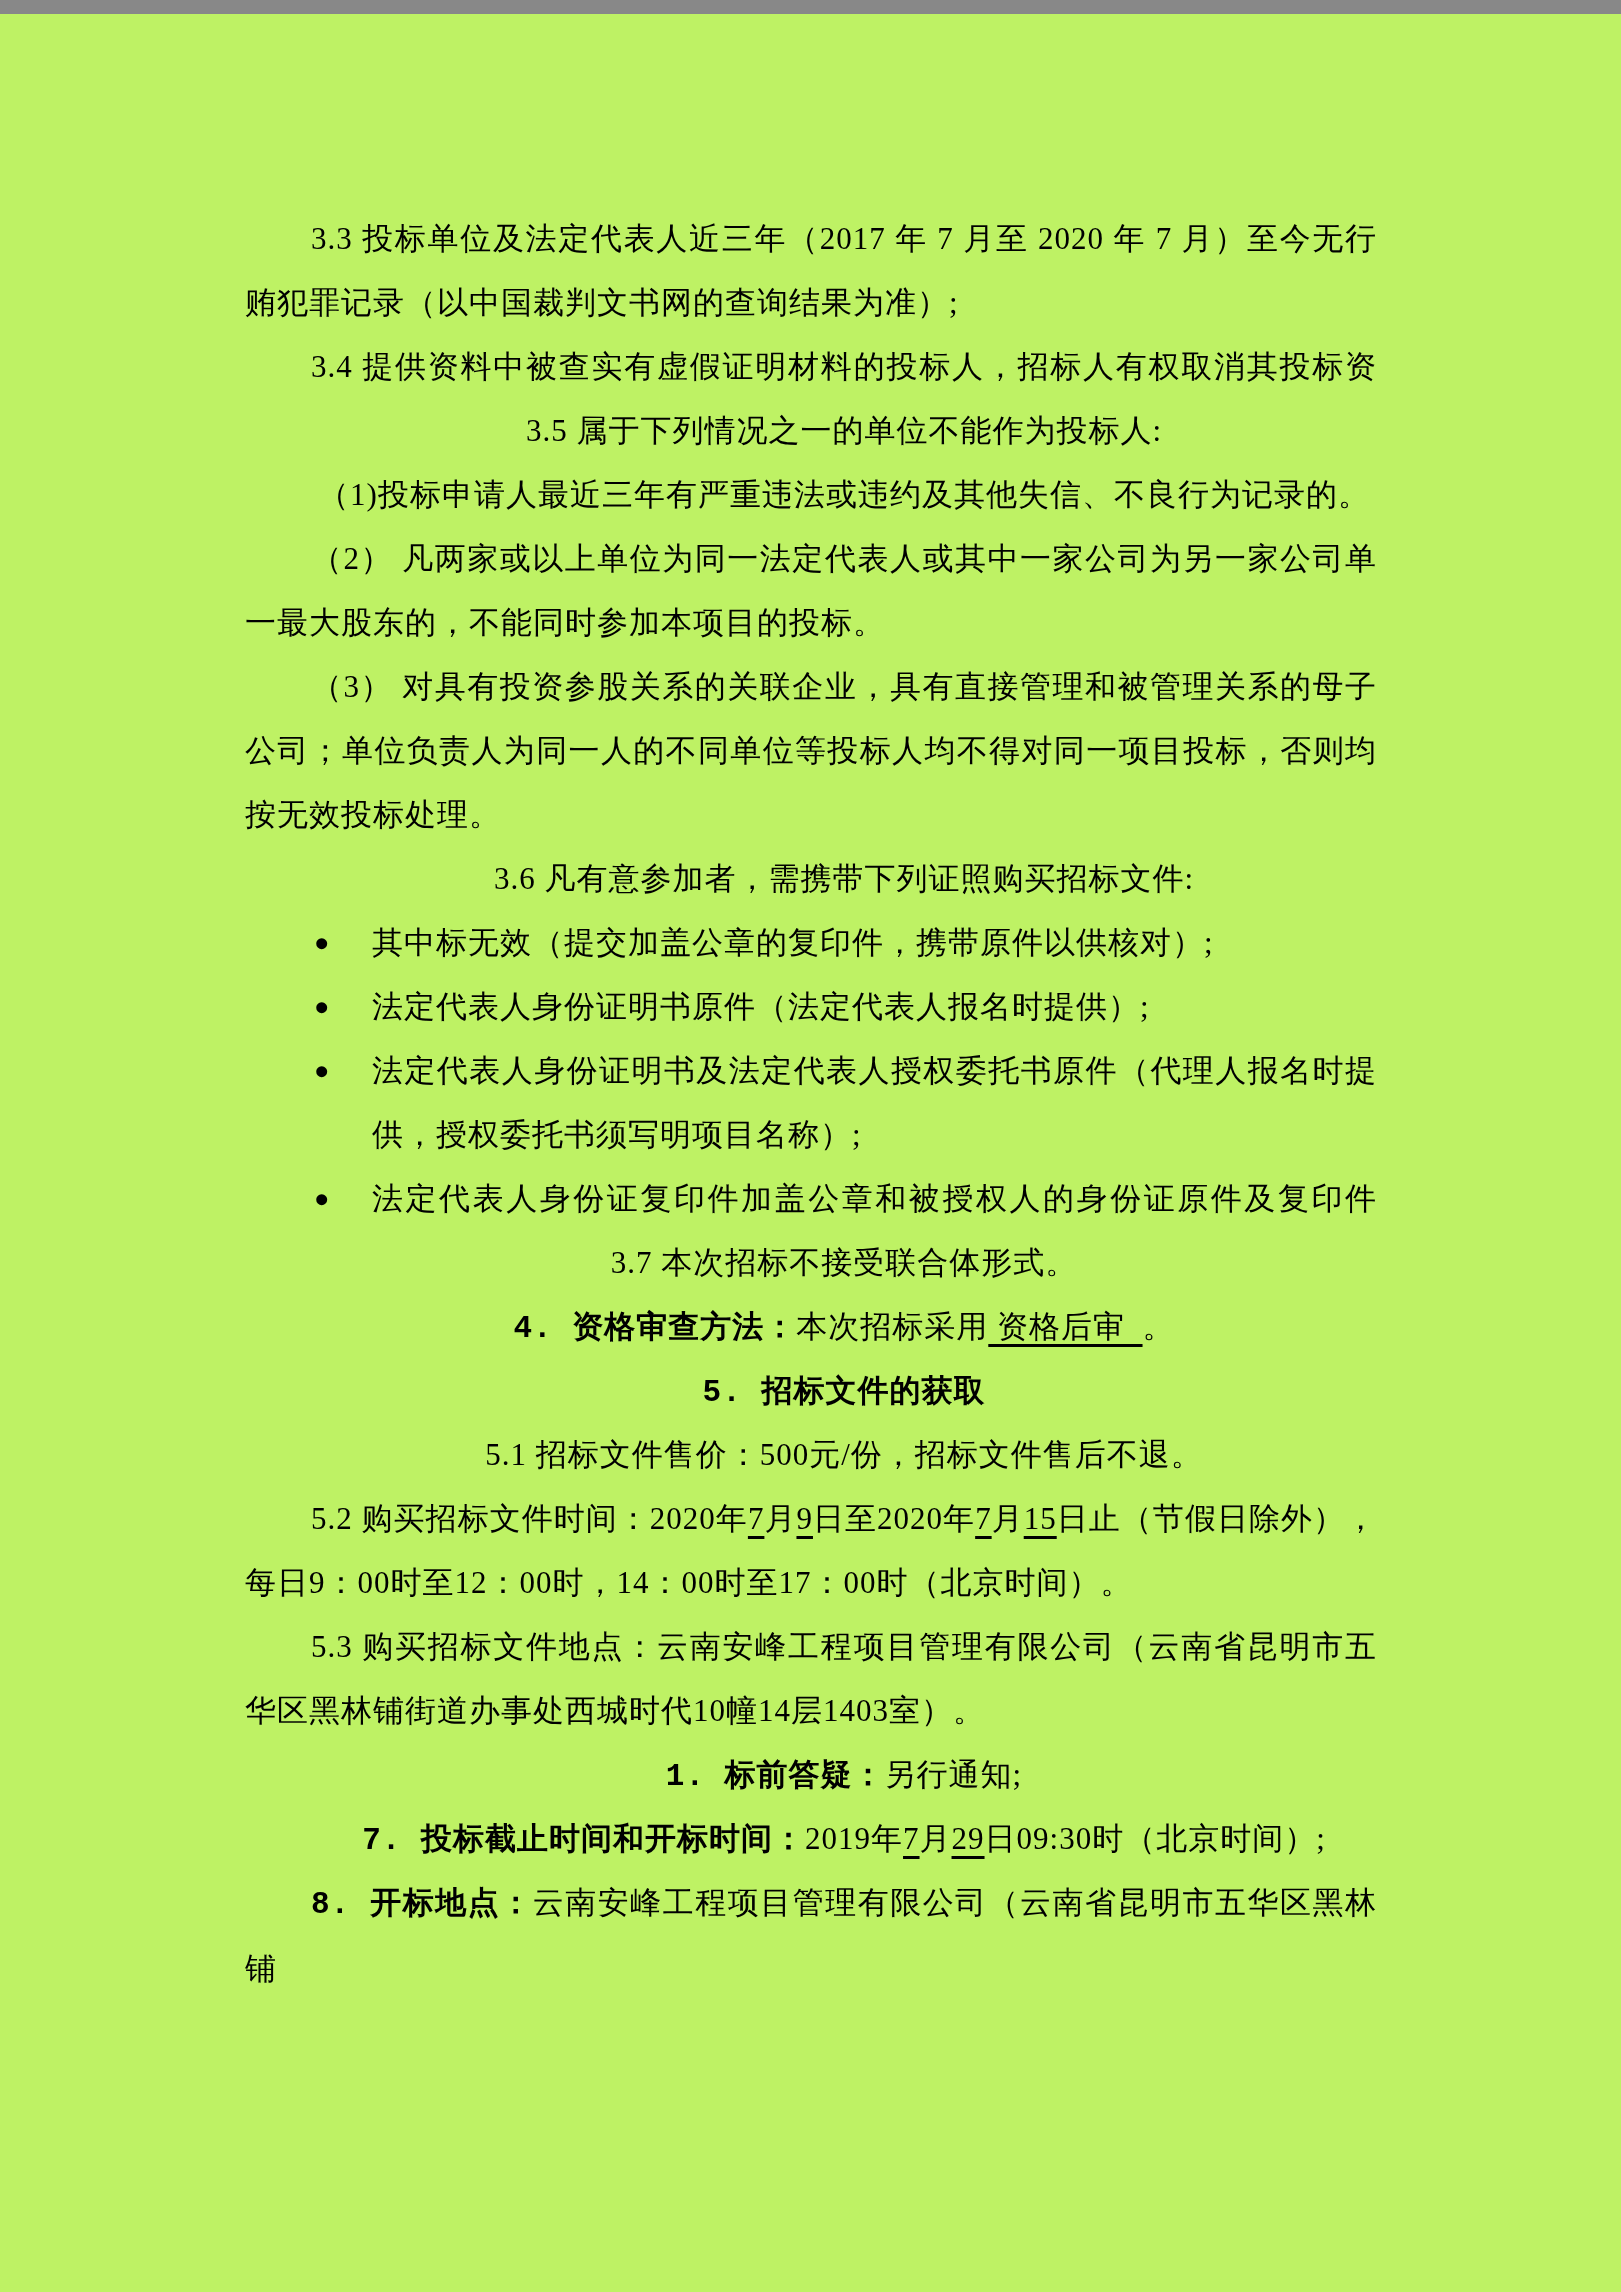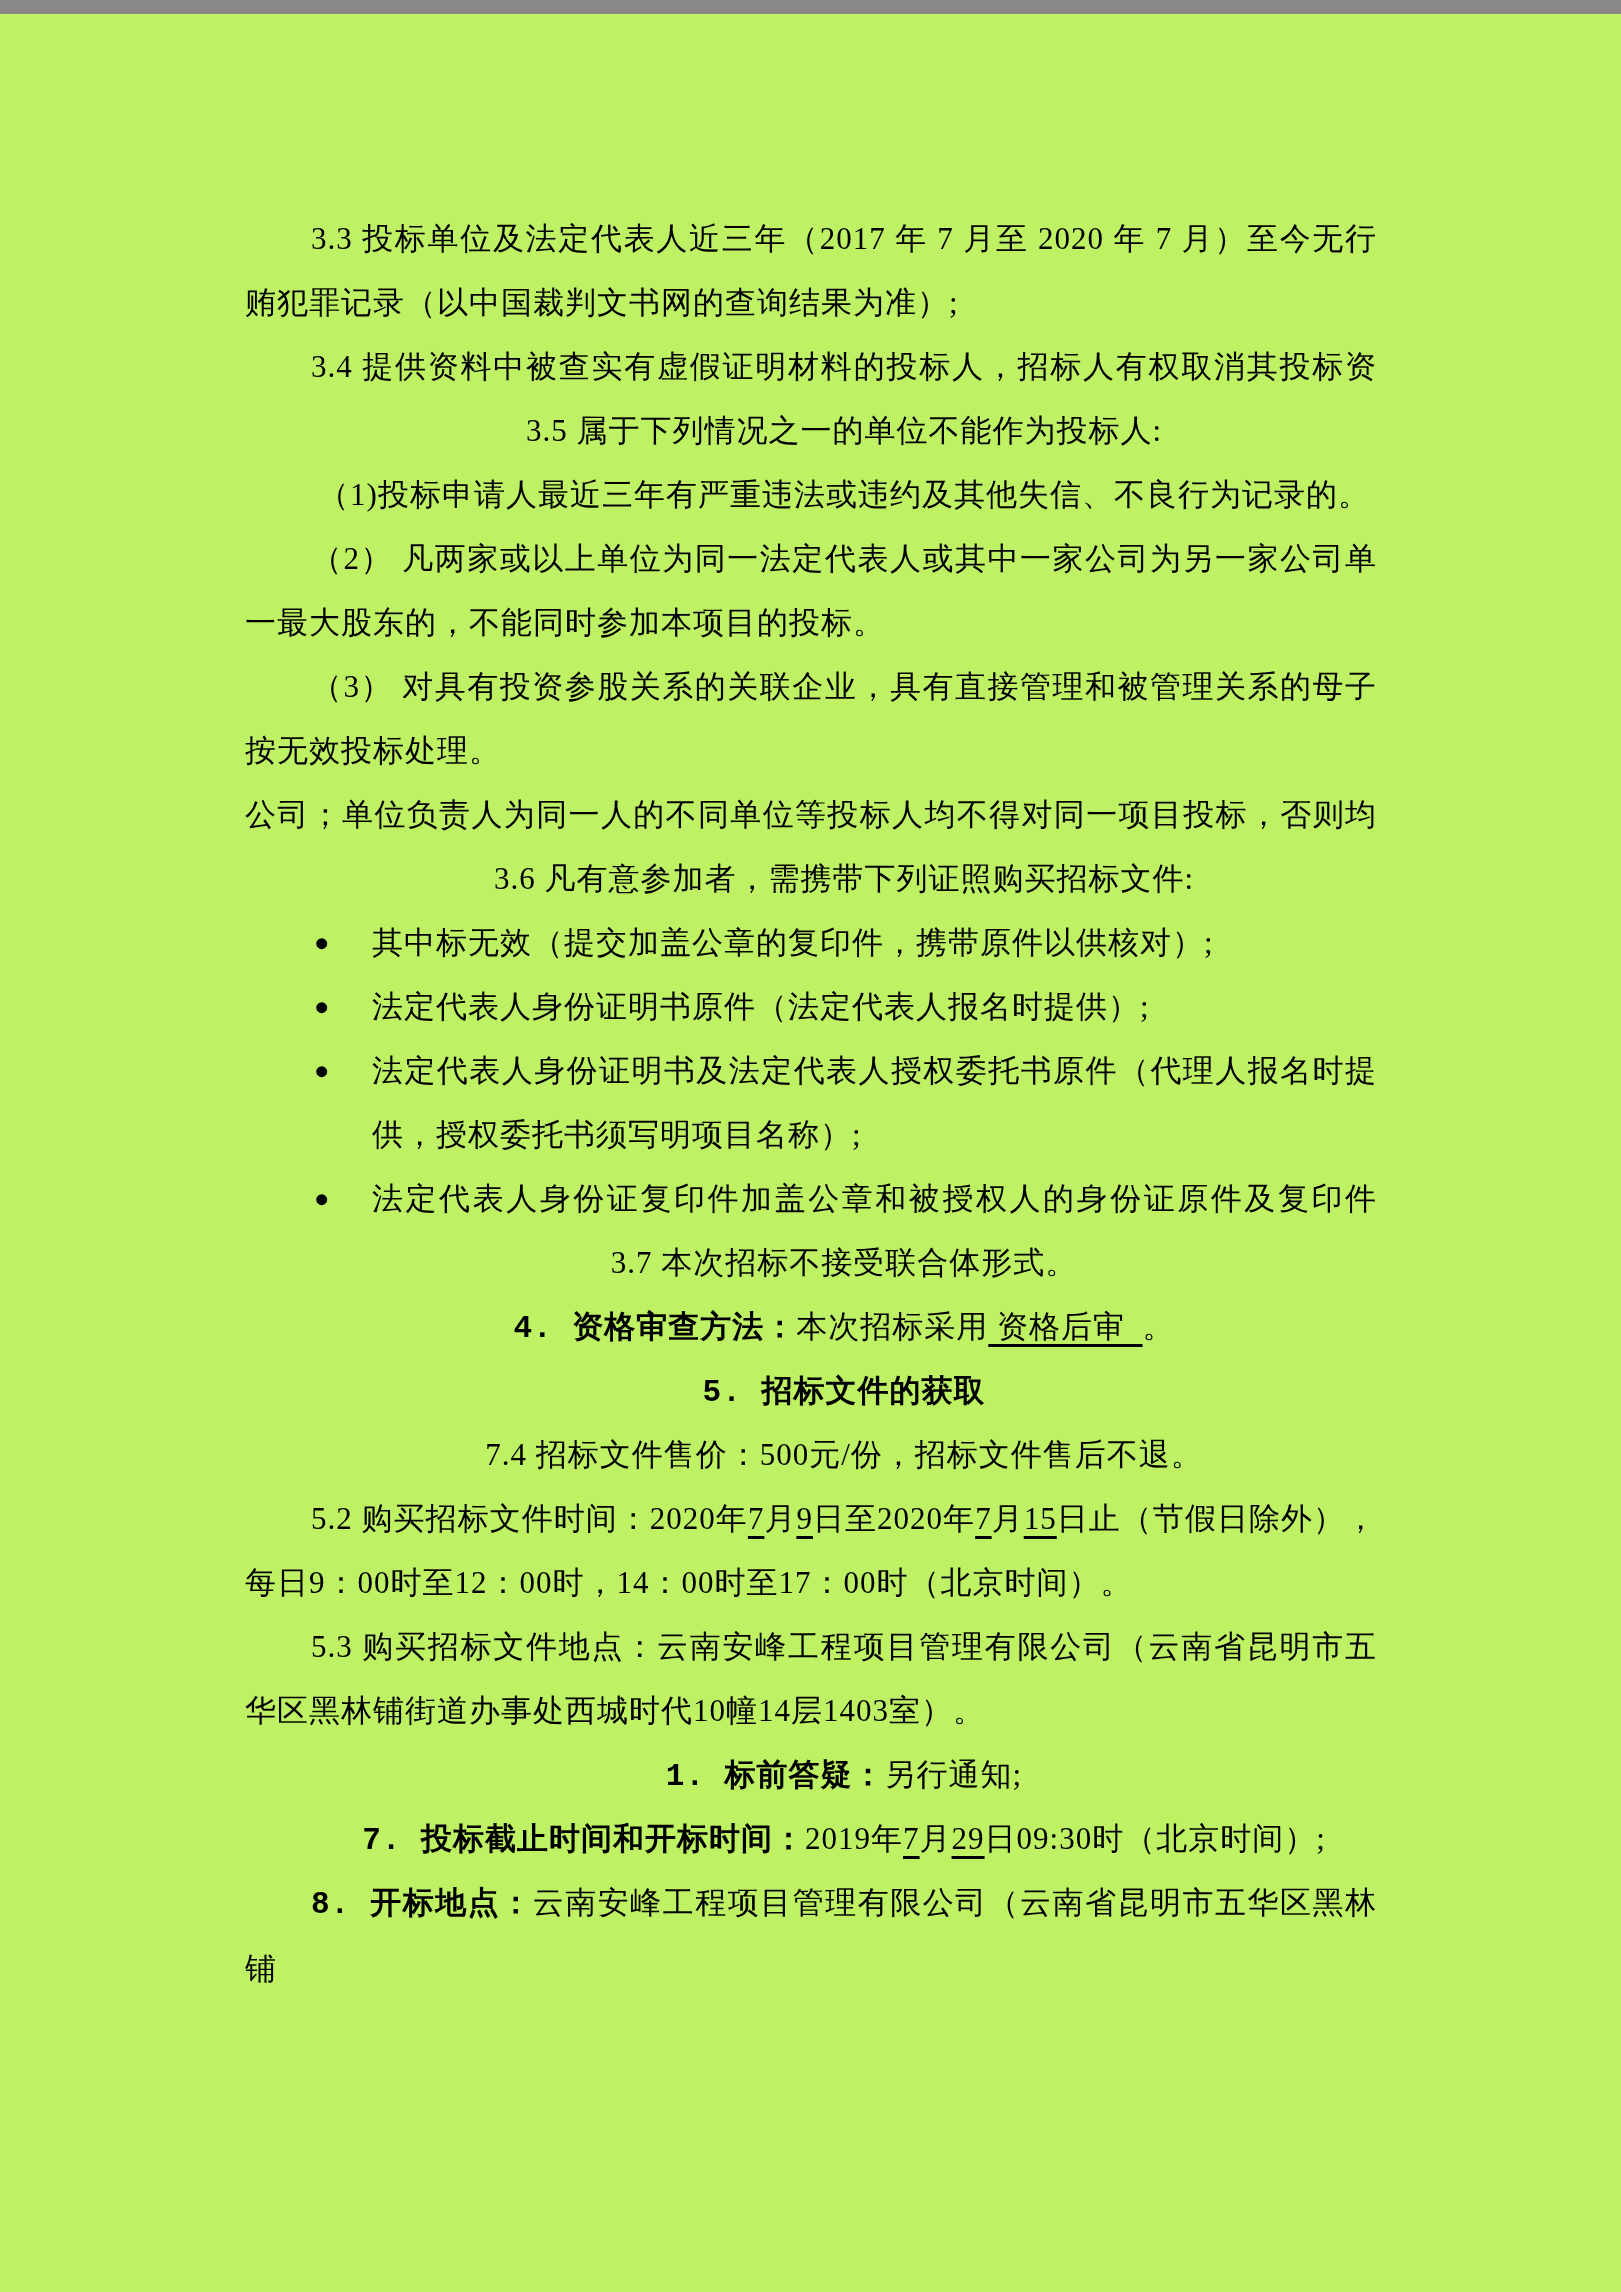--- a/index.html
+++ b/index.html
@@ -50,32 +50,32 @@
 <div class="page">
   <div class="doc-body">
       <div class="line indent full"><span class="">3.3 投标单位及法定代表人近三年（2017 年 7 月至 2020 年 7 月）至今无行</span></div>
       <div class="line"><span class="">贿犯罪记录（以中国裁判文书网的查询结果为准）;</span></div>
       <div class="line indent full"><span class="">3.4 提供资料中被查实有虚假证明材料的投标人，招标人有权取消其投标资</span></div>
       <div class="line indent"><span class="">3.5 属于下列情况之一的单位不能作为投标人:</span></div>
       <div class="line indent"><span class="">（1)投标申请人最近三年有严重违法或违约及其他失信、不良行为记录的。</span></div>
       <div class="line indent full"><span class="">（2） 凡两家或以上单位为同一法定代表人或其中一家公司为另一家公司单</span></div>
       <div class="line"><span class="">一最大股东的，不能同时参加本项目的投标。</span></div>
       <div class="line indent full"><span class="">（3） 对具有投资参股关系的关联企业，具有直接管理和被管理关系的母子</span></div>
+      <div class="line full"><span class="">公司；单位负责人为同一人的不同单位等投标人均不得对同一项目投标，否则均</span></div>
       <div class="line"><span class="">按无效投标处理。</span></div>
-      <div class="line full"><span class="">公司；单位负责人为同一人的不同单位等投标人均不得对同一项目投标，否则均</span></div>
       <div class="line indent"><span class="">3.6 凡有意参加者，需携带下列证照购买招标文件:</span></div>
       <div class="line bullet"><span class="dot">●</span><span class="">其中标无效（提交加盖公章的复印件，携带原件以供核对）;</span></div>
       <div class="line bullet"><span class="dot">●</span><span class="">法定代表人身份证明书原件（法定代表人报名时提供）;</span></div>
       <div class="line full bullet"><span class="dot">●</span><span class="">法定代表人身份证明书及法定代表人授权委托书原件（代理人报名时提</span></div>
       <div class="line hang"><span class="">供，授权委托书须写明项目名称）;</span></div>
       <div class="line full bullet"><span class="dot">●</span><span class="">法定代表人身份证复印件加盖公章和被授权人的身份证原件及复印件</span></div>
       <div class="line indent"><span class="">3.7 本次招标不接受联合体形式。</span></div>
       <div class="line indent"><span class="b ">4. 资格审查方法：</span><span class="">本次招标采用</span><span class="u">&nbsp;资格后审&nbsp;&nbsp;</span><span class="">。</span></div>
       <div class="line indent"><span class="b ">5. 招标文件的获取</span></div>
-      <div class="line indent"><span class="">7.4 招标文件售价：500元/份，招标文件售后不退。</span></div>
+      <div class="line indent"><span class="">5.1 招标文件售价：500元/份，招标文件售后不退。</span></div>
       <div class="line indent full"><span class="">5.2 购买招标文件时间：2020年</span><span class="u">7</span><span class="">月</span><span class="u">9</span><span class="">日至2020年</span><span class="u">7</span><span class="">月</span><span class="u">15</span><span class="">日止（节假日除外），</span></div>
       <div class="line"><span class="">每日9：00时至12：00时，14：00时至17：00时（北京时间）。</span></div>
       <div class="line indent full"><span class="">5.3 购买招标文件地点：云南安峰工程项目管理有限公司（云南省昆明市五</span></div>
       <div class="line"><span class="">华区黑林铺街道办事处西城时代10幢14层1403室）。</span></div>
       <div class="line indent"><span class="b ">1. 标前答疑：</span><span class="">另行通知;</span></div>
       <div class="line indent"><span class="b ">7. 投标截止时间和开标时间：</span><span class="">2019年</span><span class="u">7</span><span class="">月</span><span class="u">29</span><span class="">日09:30时（北京时间）;</span></div>
       <div class="line indent full"><span class="b ">8. 开标地点：</span><span class="">云南安峰工程项目管理有限公司（云南省昆明市五华区黑林铺</span></div>
     </div>
 </div>
 

